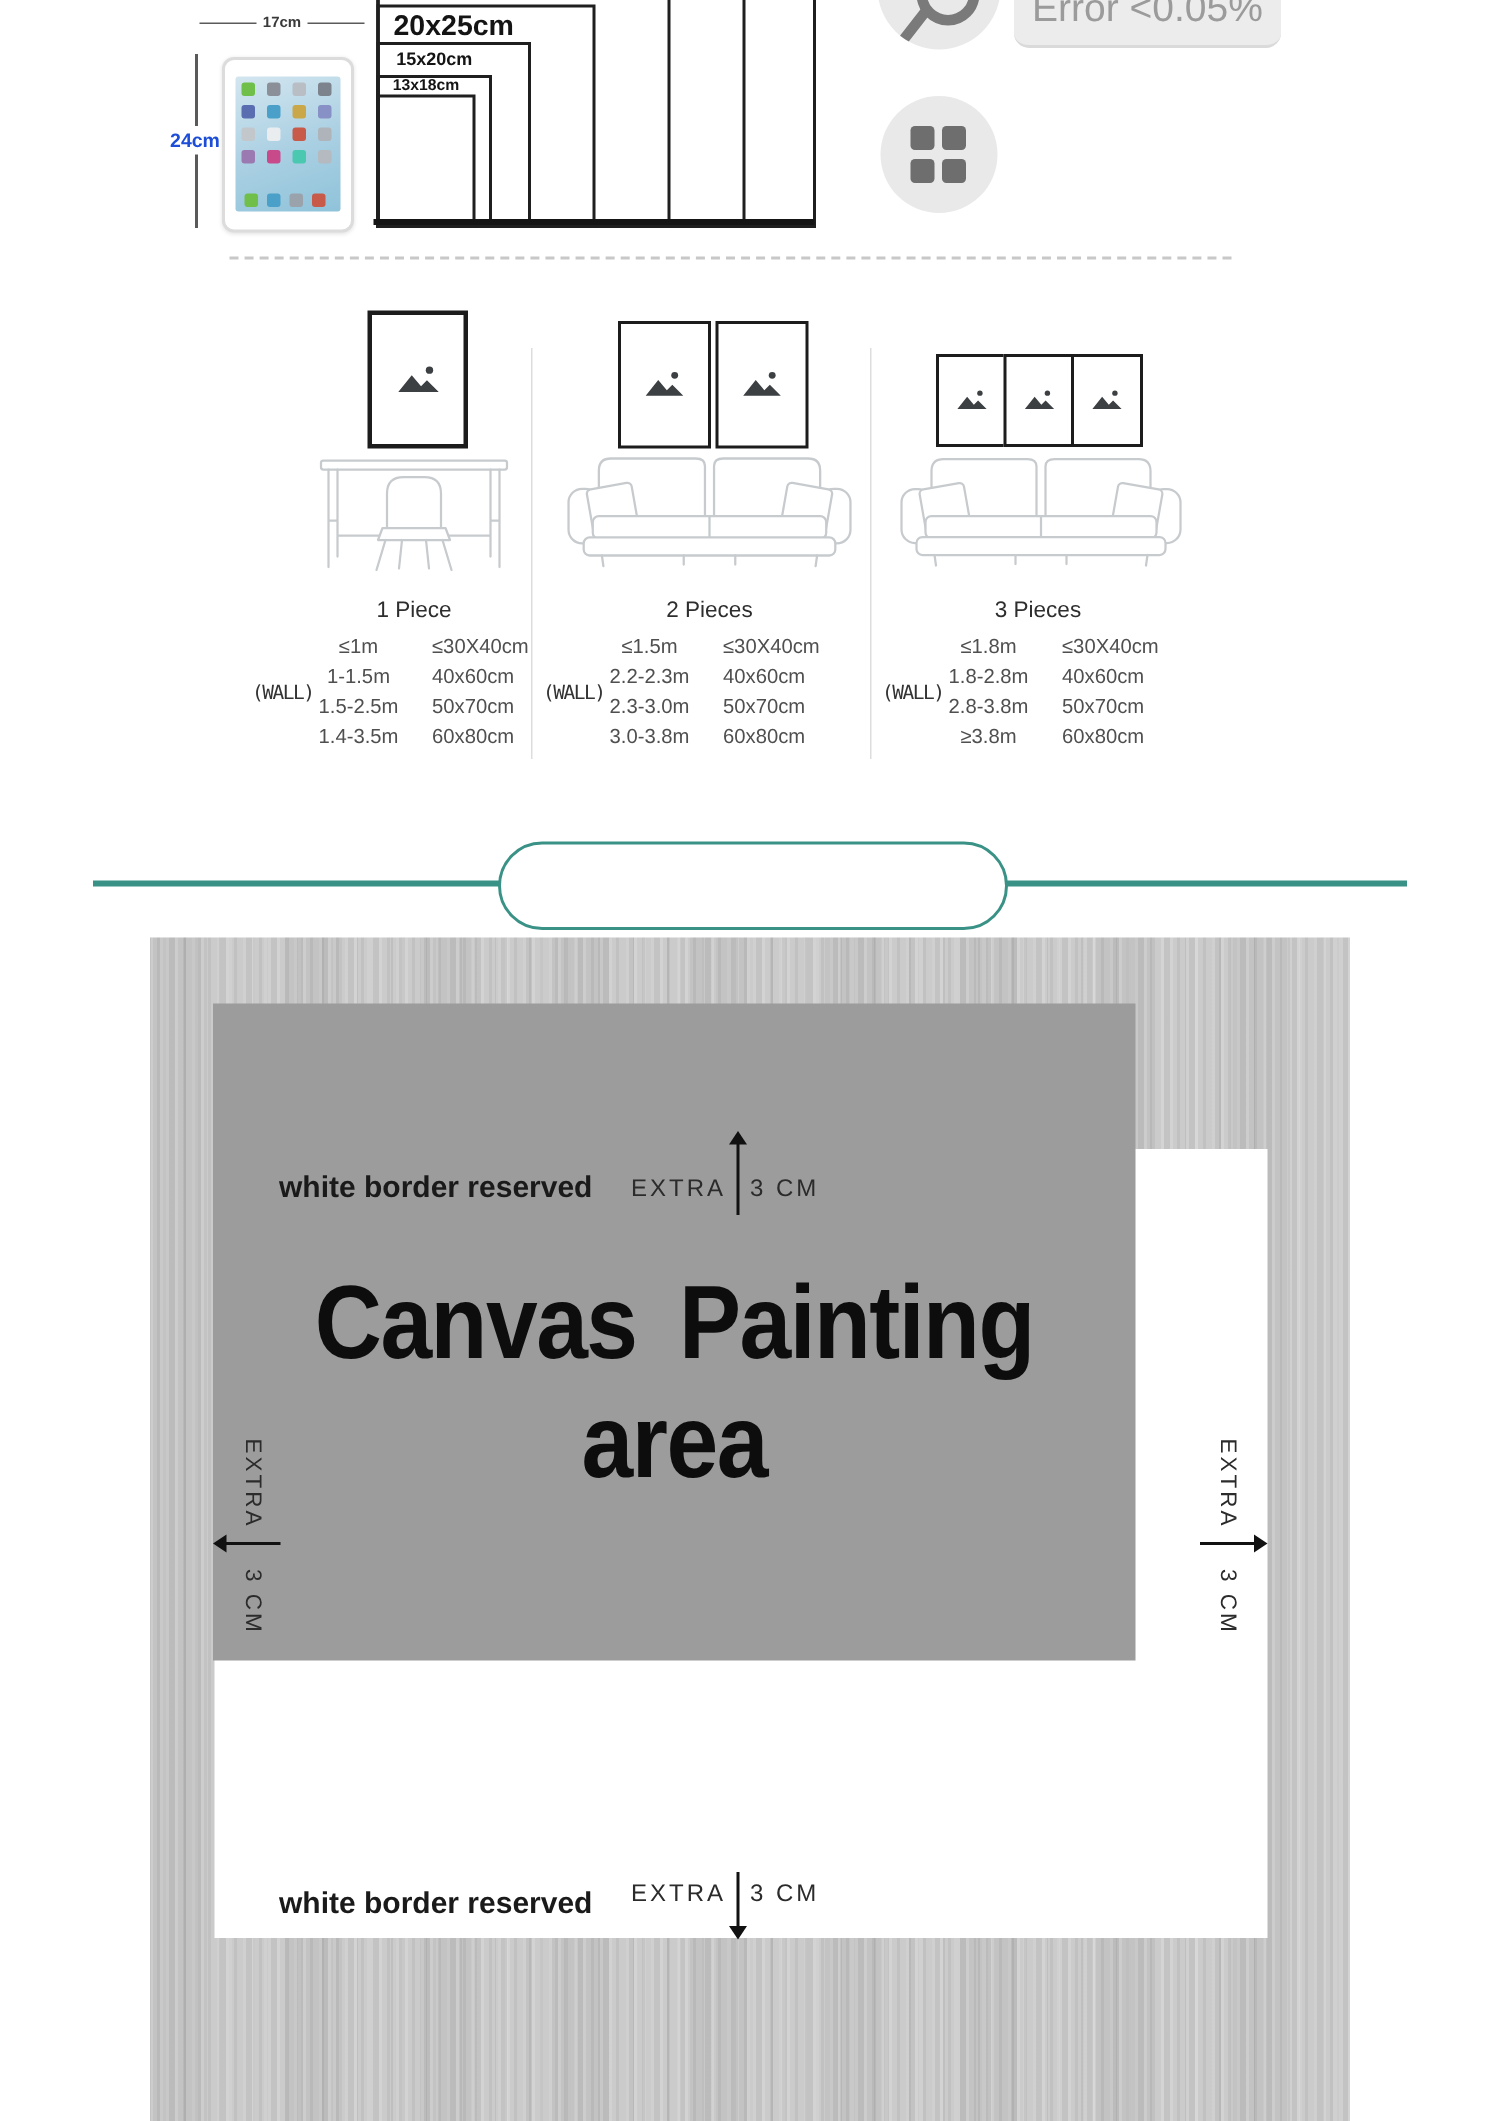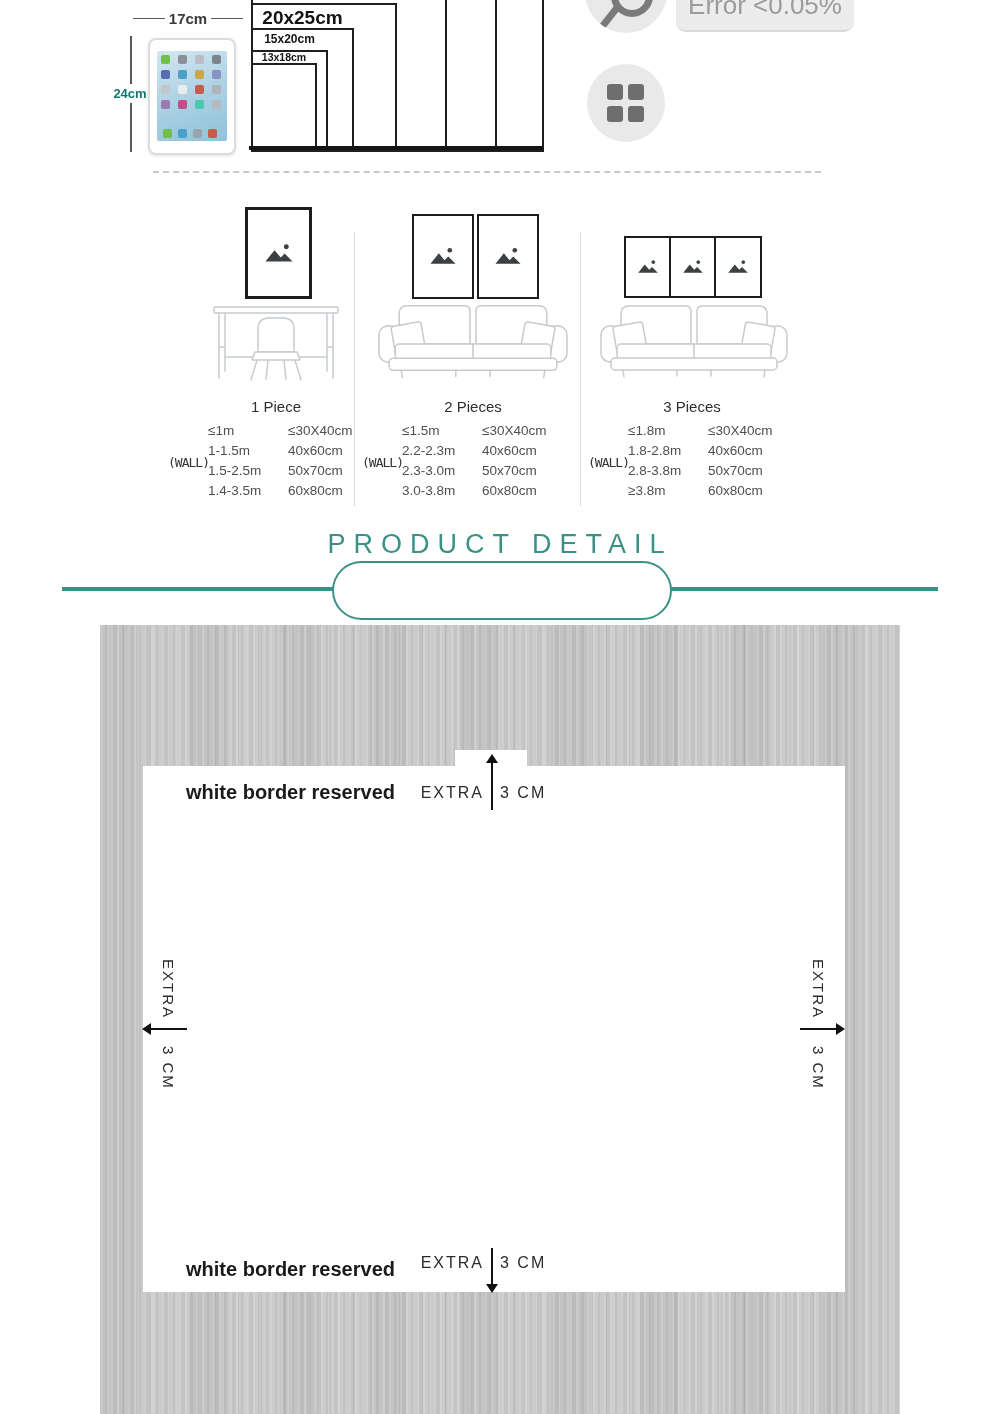--- a/index.html
+++ b/index.html
@@ -21,25 +21,25 @@
   .tiles .ti:nth-child(7){background:#caa84a}.tiles .ti:nth-child(8){background:#8891c6}
   .tiles .ti:nth-child(9){background:#c2c7cc}.tiles .ti:nth-child(10){background:#e9edf0}
   .tiles .ti:nth-child(11){background:#c85a4a}.tiles .ti:nth-child(12){background:#aeb4ba}
   .tiles .ti:nth-child(13){background:#9a7ab0}.tiles .ti:nth-child(14){background:#c84a8a}
   .tiles .ti:nth-child(15){background:#4ac8b0}.tiles .ti:nth-child(16){background:#b4bac0}
   .dock{position:absolute;left:6px;bottom:3px;width:58px;display:flex;gap:6px;}
   .dock .ti:nth-child(1){background:#6fbf4a}.dock .ti:nth-child(2){background:#4aa0c8}
   .dock .ti:nth-child(3){background:#9aa3ab}.dock .ti:nth-child(4){background:#c85a4a}
 
   .dim-h{left:133px;top:10px;width:110px;display:flex;align-items:center;gap:4px;
-         font-size:15px;font-weight:bold;color:#3a3a3a;}
+         font-size:10px;font-weight:bold;color:#3a3a3a;}
   .dim-h .ln{flex:1;height:0;border-top:1.6px solid #5a5a5a;}
   .vline{left:130px;top:36px;width:2px;height:116px;background:#5a5a5a;}
   .dim-v{left:110px;top:84px;width:40px;text-align:center;background:#fff;font-size:13px;
-         font-weight:bold;color:#0f766e;padding:2px 0;}
+         font-weight:bold;color:#1d4ed8;padding:2px 0;}
 
   .szframe{border:2px solid #1f1f1f;background:transparent;}
   .baseline{left:249px;top:146px;width:294px;height:4px;background:#151515;}
   .szlabel{text-align:center;font-weight:bold;color:#141414;}
 
   
   .fcircle{border-radius:50%;background:#e9e9e9;overflow:hidden;}
   .mag-ring{position:absolute;left:26px;top:24px;width:28px;height:28px;border-radius:50%;
             border:7px solid #7a7a7a;}
   .mag-handle{position:absolute;left:22px;top:50px;width:7px;height:30px;background:#7a7a7a;
@@ -55,21 +55,21 @@
   
   .vdiv{width:1px;background:#dddddd;top:232px;height:274px;}
   .pic-frame{background:#fff;display:flex;align-items:center;justify-content:center;}
   .pic-frame svg{display:block;}
   .piece-title{width:130px;text-align:center;font-size:15px;color:#2e2e2e;}
   .size-table{width:215px;}
   .wall{position:absolute;left:0;top:31px;font-size:13px;color:#333;
         font-family:"DejaVu Sans Mono","Liberation Mono",monospace;letter-spacing:-1px;}
   .rows{margin-left:40px;display:grid;grid-template-columns:62px 100px;column-gap:18px;
         row-gap:7px;font-size:13.5px;color:#4f4f4f;line-height:13px;}
-  .rows .c1{text-align:left;white-space:nowrap;}
+  .rows .c1{text-align:center;white-space:nowrap;}
   .rows .c2{text-align:left;white-space:nowrap;}
   .sketch{stroke:#c7cbce;fill:#ffffff;stroke-width:1.5;stroke-linecap:round;stroke-linejoin:round;}
 
   
   .pd-heading{left:0;top:529px;width:1000px;text-align:center;font-size:27px;letter-spacing:8px;
         color:#3a9286;font-weight:normal;}
   .pd-line{left:62px;top:587px;width:876px;height:4px;background:#3a9286;}
   .badge-outer{left:332px;top:561px;width:336px;height:55px;border:2px solid #3a9286;
         border-radius:30px;background:#fff;}
   .badge-inner{left:338px;top:567px;width:324px;height:43px;border-radius:24px;background:#4b9c8e;
@@ -292,27 +292,29 @@
         <span class="c2">≤30X40cm</span>
       <span class="c1">1.8-2.8m</span>
         <span class="c2">40x60cm</span>
       <span class="c1">2.8-3.8m</span>
         <span class="c2">50x70cm</span>
       <span class="c1">≥3.8m</span>
         <span class="c2">60x80cm</span>
     </div>
   </div>
 
-  <div class="abs pd-heading">PRODUCT DETAIL</div>
   <div class="abs pd-line"></div>
   <div class="abs badge-outer"></div>
 
   <div class="abs wood">
     <div class="abs notch"></div>
     <div class="abs white-area"></div>
+    <div class="abs gray-area">
+      <div class="abs canvas-label">Canvas Painting area</div>
+    </div>
 
     <div class="abs border-note" style="left:86px;top:156px;">white border reserved</div>
     <div class="abs border-note" style="left:86px;top:633px;">white border reserved</div>
 
     <div class="abs extra-txt" style="left:280px;width:104px;top:159px;text-align:right;">EXTRA</div>
     <div class="abs extra-txt" style="left:400px;top:159px;">3 CM</div>
     <div class="abs aline-v" style="left:391px;top:137px;height:48px;"></div>
     <div class="abs ah-up" style="left:386px;top:129px;"></div>
 
     <div class="abs extra-txt" style="left:280px;width:104px;top:629px;text-align:right;">EXTRA</div>

